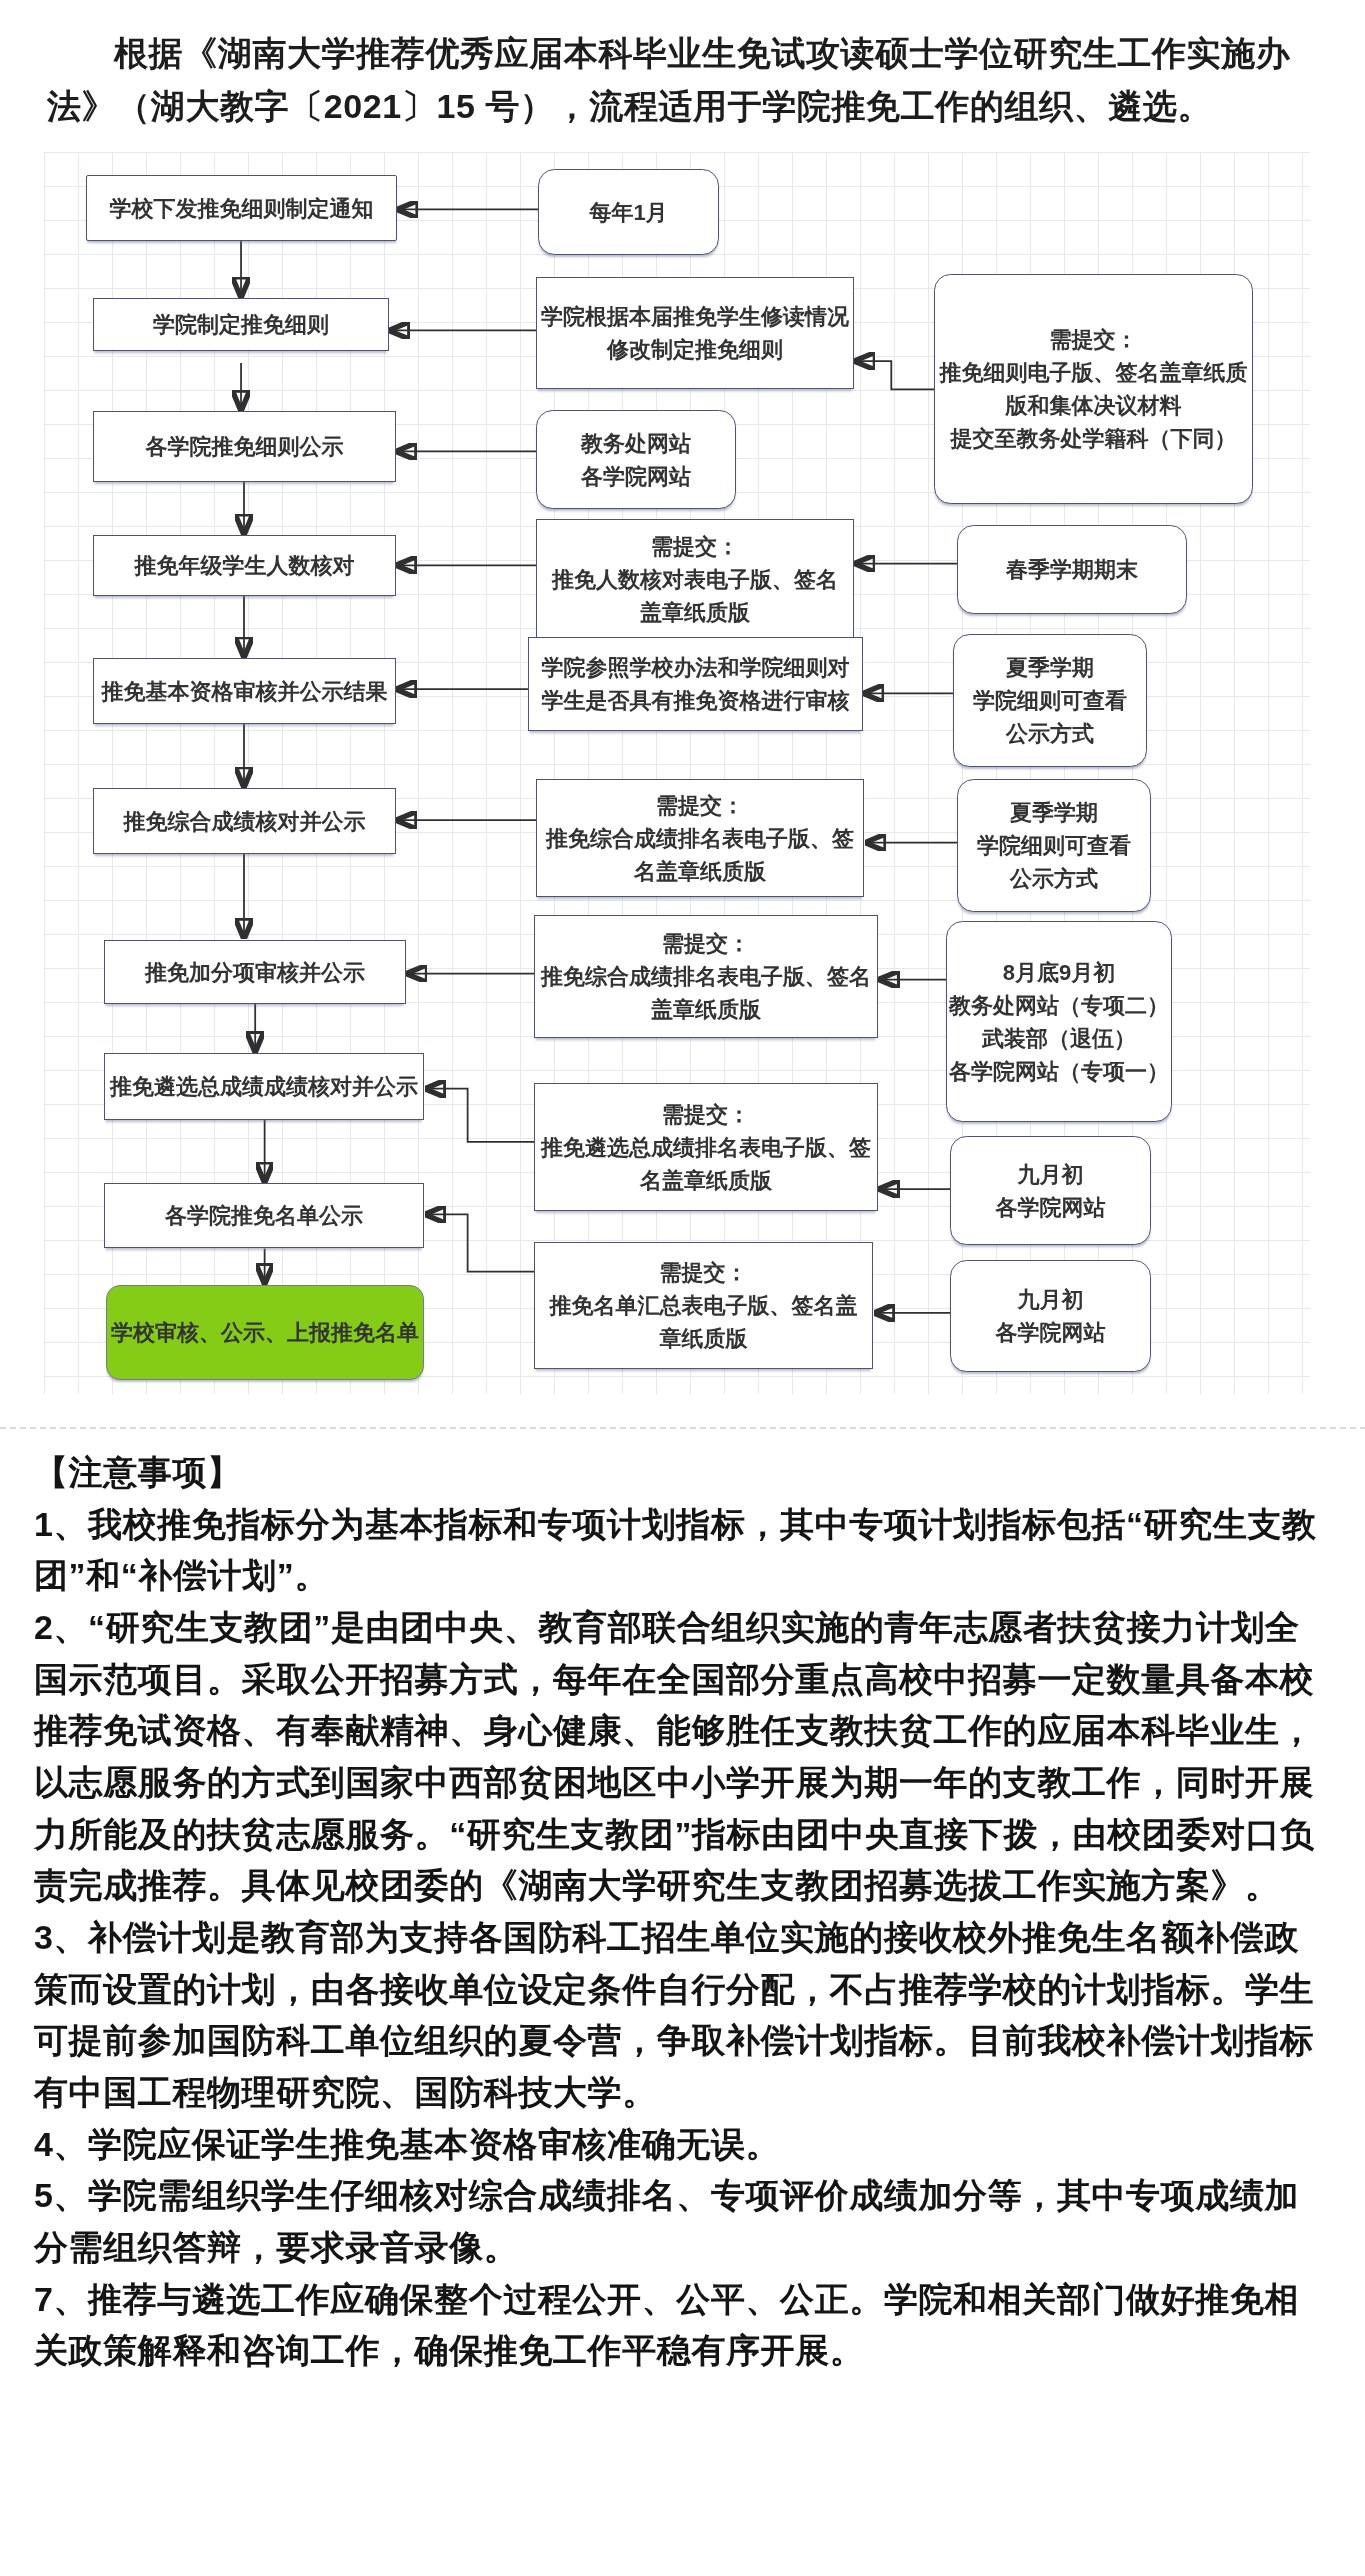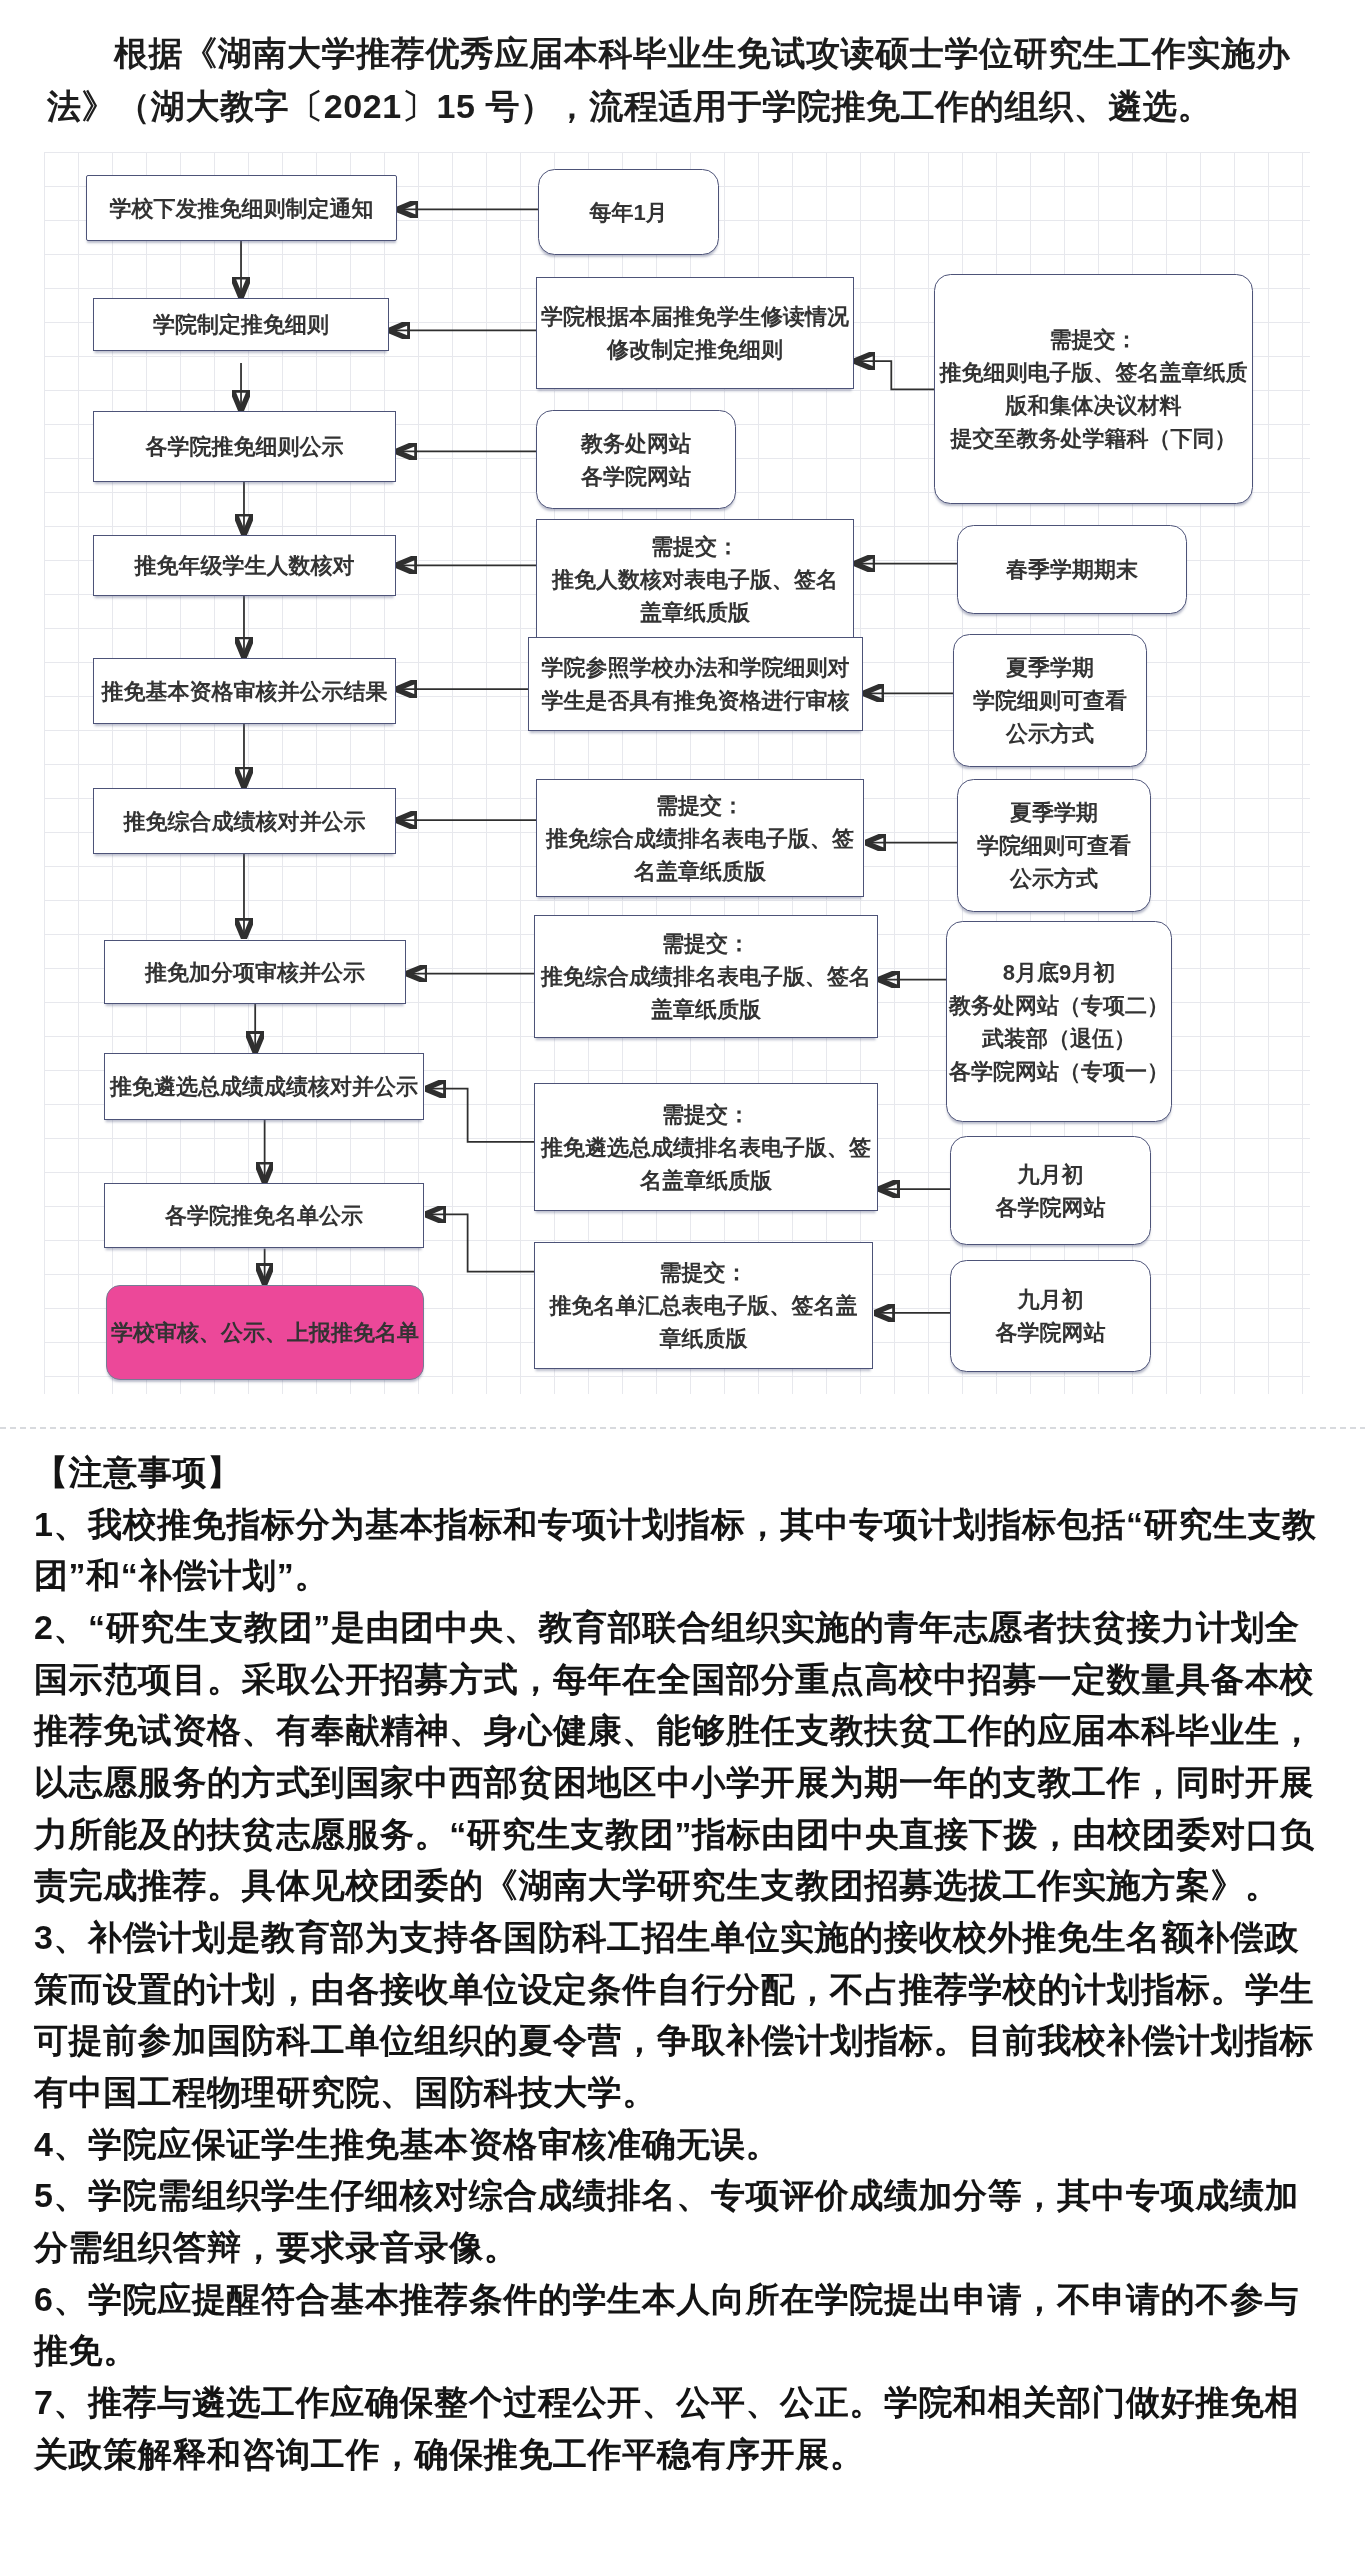--- a/index.html
+++ b/index.html
@@ -23,21 +23,21 @@
             border-top:2.4px dashed #d8dade;}
 
   
   .node{position:absolute;box-sizing:border-box;border:1.8px solid #4d5378;background:#fff;
         display:flex;align-items:center;justify-content:center;text-align:center;
         font-size:22px;font-weight:700;color:#333;line-height:1.5;
         white-space:pre-line;padding:0 1.2px;
         box-shadow:0 3.5px 2.4px -1.8px rgba(100,106,140,.45);}
   .rounded{border-radius:16.5px;}
   .rounded-sm{border-radius:2px;}
-  .end{background:#ec4899;border-radius:14px;border-color:#757b94;text-align:right;}
+  .end{background:#84cc16;border-radius:14px;border-color:#757b94;text-align:right;}
 
   
   .connectors{position:absolute;left:0;top:0;width:1366px;height:1428px;}
   .connectors path{stroke:#2f2f2f;stroke-width:3;fill:none;}
 
   
   .notes{position:absolute;left:34px;top:1447px;width:1298px;
          font-size:34px;font-weight:700;color:#141414;line-height:1.52;letter-spacing:0.6px;}
   .notes h2{margin:0;font-size:34px;font-weight:800;line-height:1.52;}
   .notes p{margin:0;}
@@ -143,18 +143,17 @@
 
   <div class="dashline"></div>
 
   <section class="notes">
     <h2>【注意事项】</h2>
     <p>1、我校推免指标分为基本指标和专项计划指标，其中专项计划指标包括“研究生支教团”和“补偿计划”。</p>
     <p>2、“研究生支教团”是由团中央、教育部联合组织实施的青年志愿者扶贫接力计划全国示范项目。采取公开招募方式，每年在全国部分重点高校中招募一定数量具备本校推荐免试资格、有奉献精神、身心健康、能够胜任支教扶贫工作的应届本科毕业生，以志愿服务的方式到国家中西部贫困地区中小学开展为期一年的支教工作，同时开展力所能及的扶贫志愿服务。“研究生支教团”指标由团中央直接下拨，由校团委对口负责完成推荐。具体见校团委的《湖南大学研究生支教团招募选拔工作实施方案》。</p>
     <p>3、补偿计划是教育部为支持各国防科工招生单位实施的接收校外推免生名额补偿政策而设置的计划，由各接收单位设定条件自行分配，不占推荐学校的计划指标。学生可提前参加国防科工单位组织的夏令营，争取补偿计划指标。目前我校补偿计划指标有中国工程物理研究院、国防科技大学。</p>
     <p>4、学院应保证学生推免基本资格审核准确无误。</p>
     <p>5、学院需组织学生仔细核对综合成绩排名、专项评价成绩加分等，其中专项成绩加分需组织答辩，要求录音录像。</p>
-    <p>6、学院应提醒符合基本推荐条件的学生本人向所在学院提出申请，不申请的不参与推免。</p>
     <p>7、推荐与遴选工作应确保整个过程公开、公平、公正。学院和相关部门做好推免相关政策解释和咨询工作，确保推免工作平稳有序开展。</p>
   </section>
 
 </div>
 
 
 </body></html>

